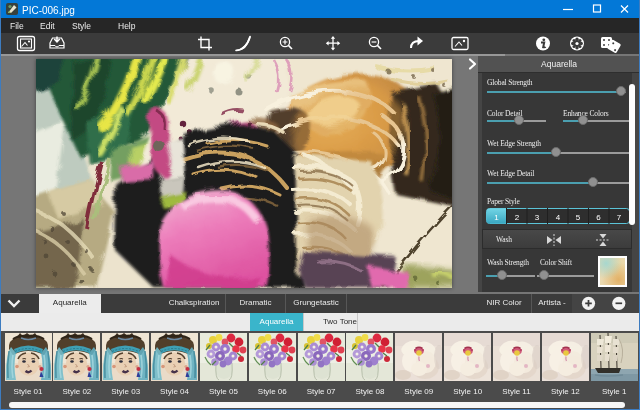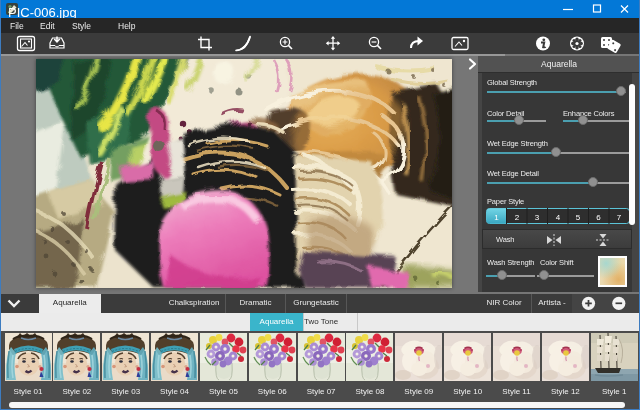--- a/index.html
+++ b/index.html
@@ -1,35 +1,35 @@
 <!DOCTYPE html>
 <html><head>
 <meta charset="utf-8">
 <style>
   * { margin:0; padding:0; box-sizing:border-box; }
   html,body { width:640px; height:410px; overflow:hidden; }
   body { font-family:"Liberation Sans", sans-serif; position:relative; background:#767676; }
   .abs { position:absolute; }
   
   #titlebar { left:0; top:0; width:640px; height:18px; background:#0378d7; }
-  #titlebar .tname { position:absolute; left:8px; top:4.5px; font-size:13px; color:#fff; }
+  #titlebar .tname { position:absolute; left:22px; top:4.5px; font-size:10px; color:#fff; }
   
   #menubar { left:0; top:18px; width:640px; height:15px; background:#262626; }
   #menubar span { position:absolute; top:3px; font-size:8.5px; color:#ececec; }
   
   #toolbar { left:0; top:33px; width:640px; height:21px; background:#3b3b3b; }
   #splitter { left:0; top:54px; width:505px; height:2.5px; background:#989898; }
   
   #canvas { left:0; top:56px; width:478px; height:238px; background:#767676; }
   #mainimg { position:absolute; left:36px; top:3px; width:416px; height:229px; box-shadow:0 0 4px rgba(0,0,0,0.45); background:#efe8d6; overflow:hidden; }
   
   #panel { left:478px; top:56px; width:162px; height:236px; background:#454545; }
   #phead { position:absolute; left:0; top:0; width:162px; height:17px; background:#525252; color:#f2f2f2; font-size:8.5px; text-align:center; line-height:17px; border-bottom:1px solid #2e2e2e;}
   #pcontent { position:absolute; left:4px; top:17px; width:150px; height:219px; background:#373737; }
-  .plabel { position:absolute; font-size:7.5px; letter-spacing:-0.15px; color:#ececec; white-space:nowrap; }
+  .plabel { position:absolute; font-size:7.5px; letter-spacing:-0.15px; color:#ececec; white-space:nowrap;font-family:Liberation Serif, serif; }
   .track { position:absolute; height:2px; background:#9b9b9b; }
   .trackteal { position:absolute; height:2px; background:#4b9fb0; }
   .knob { position:absolute; width:10px; height:10px; border-radius:50%; background:#909090; border:1px solid #6b6b6b; }
   
   #tabbar { left:0; top:294px; width:640px; height:18.5px; background:#3b3b3b; }
   .tab { position:absolute; top:0; height:18.5px; font-size:8px; color:#eaeaea; text-align:center; line-height:18.5px; border-right:1px solid #575757; }
   .tabactive { background:#ececec; color:#262626; border-right:none !important; }
   
   #subtab { left:0; top:312.5px; width:640px; height:18px; background:#ebebeb; }
   
@@ -437,21 +437,21 @@
   <div class="abs" style="left:572px;top:0;width:68px;height:18.5px;background:#444"></div>
   <svg class="abs" style="left:581px;top:2px" width="46" height="15" viewBox="0 0 46 15">
     <circle cx="7.5" cy="7.3" r="6.6" fill="#f2f2f2"></circle>
       <path d="M4.2 7.3 H10.8 M7.5 4 V10.6" stroke="#3b3b3b" stroke-width="1.7"></path>
     <circle cx="37.8" cy="7.3" r="6.6" fill="#f2f2f2"></circle>
       <path d="M34.5 7.3 H41.1" stroke="#3b3b3b" stroke-width="1.7"></path>
   </svg>
 </div>
 <div class="abs" id="subtab">
   <div class="abs" style="left:250px;top:0;width:53px;height:18px;background:#3ab5cb;color:#fff;font-size:8px;text-align:center;line-height:18px">Aquarella</div>
-  <div class="abs" style="left:303px;top:0;width:55px;height:18px;border-left:1px solid #c8c8c8;border-right:1px solid #c8c8c8;color:#2a2a2a;font-size:8px;text-align:left;line-height:18px">Two Tone</div>
+  <div class="abs" style="left:303px;top:0;width:55px;height:18px;border-left:1px solid #c8c8c8;border-right:1px solid #c8c8c8;color:#2a2a2a;font-size:8px;text-align:right;line-height:18px">Two Tone</div>
 </div>
 <div class="abs" id="thumbs">
     <div class="thumb" style="left:4.5px"><svg width="47" height="48" viewBox="0 0 47 48">
 <rect width="47" height="48" fill="#efe5d4"></rect>
 <rect x="0" y="30" width="47" height="18" fill="#eadbc8"></rect>
 <path d="M4 16 Q3 7 12 4 Q17 1 23 2 Q30 1 35 4 Q44 7 43 16 L39 22 Q23 14 8 22 Z" fill="#513f2b"></path>
 <path d="M12 4 L15 0 L18 3 L22 0 L26 3 L30 0 L33 4 L28 7 L18 7 Z" fill="#3a2c1e"></path>
 <path d="M8 6 Q14 2 23 3 Q33 2 39 6" stroke="#2e2418" stroke-width="2" fill="none"></path>
 <path d="M16 5 Q23 8 31 5" stroke="#6a87a0" stroke-width="1.5" fill="none"></path>
 <path d="M6 14 Q0 24 1 47 L11 47 Q8 32 11 20 Z" fill="#74bdcb" opacity="0.9"></path>

